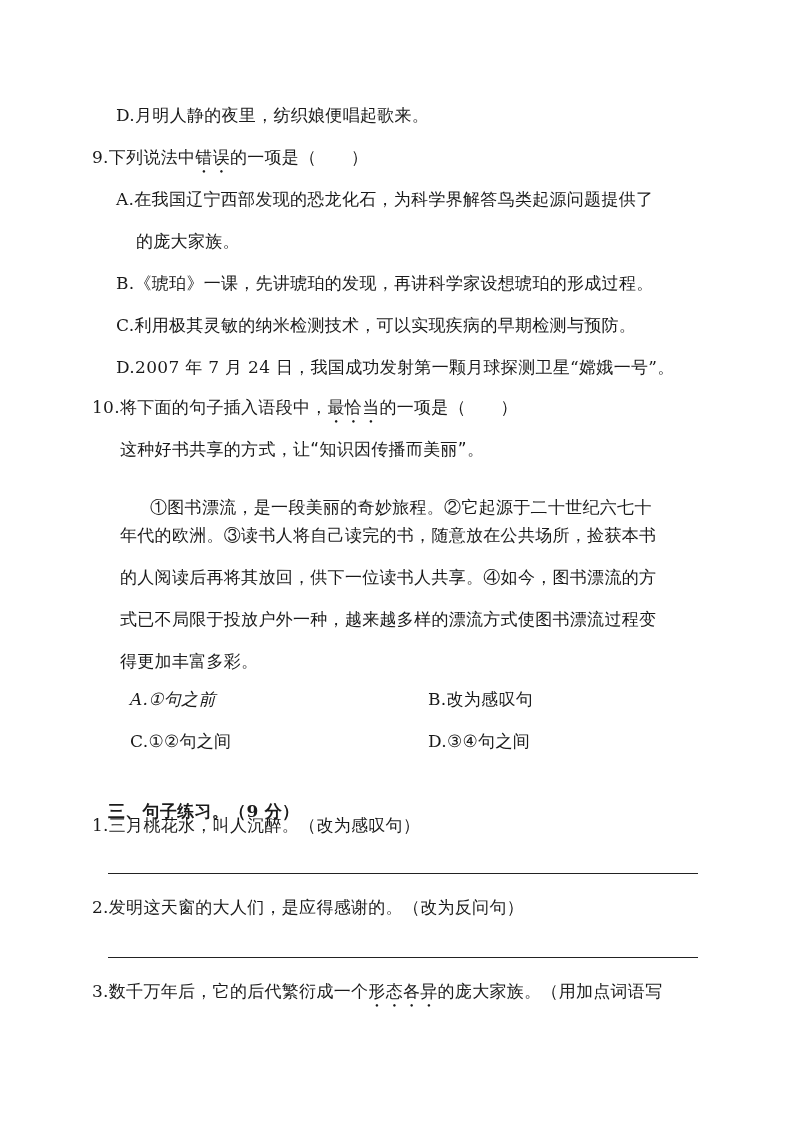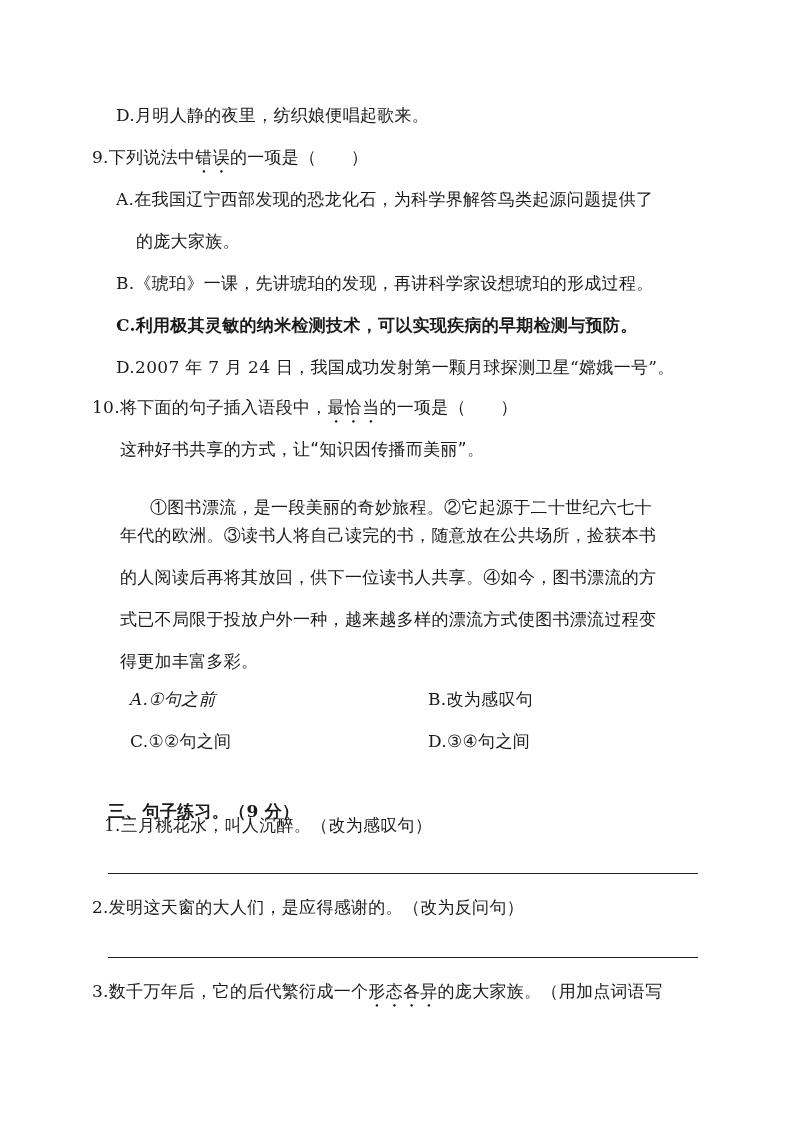--- a/index.html
+++ b/index.html
@@ -16,42 +16,42 @@
 
 <div>
   <div class="line" style="left:116px; top:104px;">D.月明人静的夜里，纺织娘便唱起歌来。</div>
 
   <div class="line" style="left:92px; top:146px;">
     <span>9.下列说法中</span><span class="emph">错误</span><span>的一项是（　　）</span>
   </div>
   <div class="line" style="left:116px; top:188px;">A.在我国辽宁西部发现的恐龙化石，为科学界解答鸟类起源问题提供了</div>
   <div class="line" style="left:136px; top:230px;">的庞大家族。</div>
   <div class="line" style="left:116px; top:272px;">B.《琥珀》一课，先讲琥珀的发现，再讲科学家设想琥珀的形成过程。</div>
-  <div class="line" style="left:116px; top:314px;font-weight:bold;">C.利用极其灵敏的纳米检测技术，可以实现疾病的早期检测与预防。</div>
+  <div class="line" style="left:116px; top:314px;">C.利用极其灵敏的纳米检测技术，可以实现疾病的早期检测与预防。</div>
   <div class="line" style="left:116px; top:356px;">D.2007 年 7 月 24 日，我国成功发射第一颗月球探测卫星“嫦娥一号”。</div>
 
   <div class="line" style="left:92px; top:396px;">
     <span>10.将下面的句子插入语段中，</span><span class="emph">最恰当</span><span>的一项是（　　）</span>
   </div>
   <div class="line kai" style="left:120px; top:438px;">这种好书共享的方式，让“知识因传播而美丽”。</div>
 
   <div class="line" style="left:150px; top:496px;">①图书漂流，是一段美丽的奇妙旅程。②它起源于二十世纪六七十</div>
   <div class="line" style="left:120px; top:524px;">年代的欧洲。③读书人将自己读完的书，随意放在公共场所，捡获本书</div>
   <div class="line" style="left:120px; top:566px;">的人阅读后再将其放回，供下一位读书人共享。④如今，图书漂流的方</div>
   <div class="line" style="left:120px; top:608px;">式已不局限于投放户外一种，越来越多样的漂流方式使图书漂流过程变</div>
   <div class="line" style="left:120px; top:650px;">得更加丰富多彩。</div>
 
   <div class="line" style="left:130px; top:688px;font-style:italic;">A.①句之前</div>
   <div class="line" style="left:428px; top:688px;">B.改为感叹句</div>
   <div class="line" style="left:130px; top:730px;">C.①②句之间</div>
   <div class="line" style="left:428px; top:730px;">D.③④句之间</div>
 
   <div class="line bold" style="left:108px; top:772px;margin-top:28px;">三、句子练习。（9 分）</div>
 
-  <div class="line" style="left:92px; top:814px;margin-left:12px;">1.三月桃花水，叫人沉醉。（改为感叹句）</div>
+  <div class="line" style="left:92px; top:814px;">1.三月桃花水，叫人沉醉。（改为感叹句）</div>
   <div class="rule" style="left:108px; top:873px; width:590px;"></div>
 
   <div class="line" style="left:92px; top:896px;">2.发明这天窗的大人们，是应得感谢的。（改为反问句）</div>
   <div class="rule" style="left:108px; top:957px; width:590px;"></div>
 
   <div class="line" style="left:92px; top:980px;">
     <span>3.数千万年后，它的后代繁衍成一个</span><span class="emph">形态各异</span><span>的庞大家族。（用加点词语写</span>
   </div>
 </div>
 

